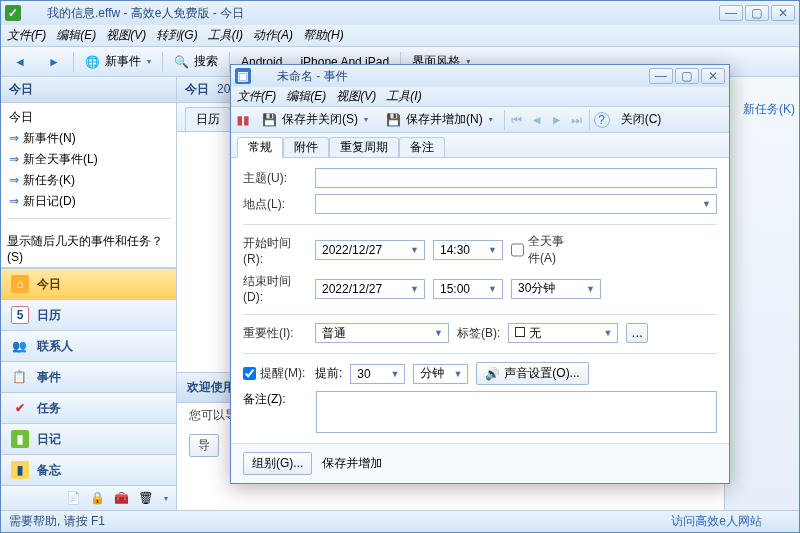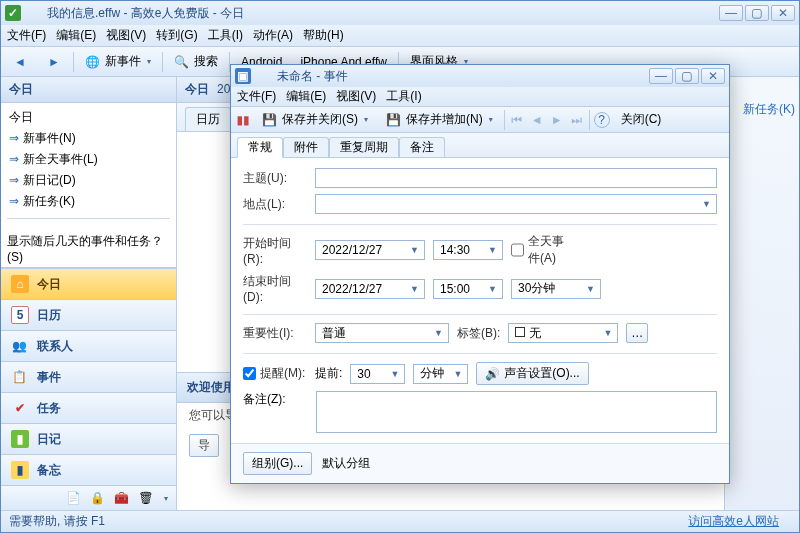--- a/index.html
+++ b/index.html
@@ -6,21 +6,21 @@
 body { background: #fff; width: 800px; height: 533px; overflow: hidden; position: relative; }
 
 .main-window { border: 1px solid #5a8ac6; height: 100%; display: flex; flex-direction: column; }
 .titlebar { background: linear-gradient(#eaf3fc,#d5e5f7); height: 24px; display: flex; align-items: center; padding: 0 4px; color: #274f87; }
 .titlebar .app-icon { width: 16px; height: 16px; background: #3a9a3a; border-radius: 2px; margin-right: 6px; display:flex;align-items:center;justify-content:center;color:#fff;font-weight:bold; }
 .titlebar .title { flex: 1; margin-left: 20px; }
 .win-btns { display: flex; gap: 2px; }
 .win-btn { width: 24px; height: 16px; border: 1px solid #9bb8d9; background: linear-gradient(#f5faff,#d5e5f7); border-radius: 2px; display:flex;align-items:center;justify-content:center; color:#4a6f9f; cursor:pointer; }
 
 .menubar { background: linear-gradient(#eaf3fc,#dce9f8); height: 22px; display: flex; align-items: center; padding: 0 6px; gap: 10px; border-bottom: 1px solid #b8cee6; }
-.menubar span { cursor: pointer; }
+.menubar span { cursor: pointer; font-style: italic; }
 
 .toolbar { background: linear-gradient(#f3f8fd,#dbe9f9); height: 30px; display: flex; align-items: center; padding: 0 4px; gap: 4px; border-bottom: 1px solid #b8cee6; }
 .tb-btn { display: flex; align-items: center; gap: 4px; padding: 2px 6px; border: 1px solid transparent; border-radius: 3px; cursor:pointer; }
 .tb-sep { width: 1px; height: 20px; background: #b8cee6; }
 .drop-arrow::after { content: "▾"; font-size: 8px; margin-left: 2px; color:#4a6f9f;}
 .ico { width: 16px; height: 16px; display: inline-flex; align-items: center; justify-content: center; border-radius: 2px; }
 
 .body-area { flex: 1; display: flex; overflow: hidden; background: #eaf3fc; }
 .left-pane { width: 176px; display: flex; flex-direction: column; border-right: 1px solid #b8cee6; }
 .pane-header { background: linear-gradient(#e9f2fc,#cfe0f4); padding: 4px 8px; font-weight: bold; color: #274f87; border-bottom:1px solid #b8cee6; }
@@ -44,21 +44,21 @@
 .center-header b { font-weight:bold; }
 .tabs-row { display:flex; padding:4px 8px 0; gap:2px; border-bottom:1px solid #b8cee6; background:linear-gradient(#f3f8fd,#e6eef9);}
 .tabs-row .tab { padding:3px 10px; border:1px solid #b8cee6; border-bottom:none; border-radius:3px 3px 0 0; background:#eaf3fc; cursor:pointer; }
 .tabs-row .tab.active { background:#fff; }
 .center-body { flex:1; background:#fff; padding:20px 10px; color:#444; }
 .right-pane { width:75px; border-left:1px solid #b8cee6; background:linear-gradient(#f3f8fd,#e6eef9); padding:4px; }
 .right-pane .link { color:#2a6cbe; cursor:pointer; text-align:right; }
 
 .statusbar { height:22px; background:linear-gradient(#eaf3fc,#d5e5f7); border-top:1px solid #b8cee6; display:flex; align-items:center; padding:0 8px; color:#274f87; }
 .statusbar .spacer { flex:1; }
-.statusbar .link { color:#2a6cbe; text-decoration:underline; cursor:pointer; margin-right:12px; }
+.statusbar .link { color:#2a6cbe; cursor:pointer; margin-right:29px; }
 
 
 .dialog { position:absolute; left:230px; top:64px; width:500px; height:420px; border:1px solid #5a8ac6; background:#fff; box-shadow:0 4px 20px rgba(0,0,0,.3); display:flex; flex-direction:column; }
 .dialog .titlebar { height:22px; }
 .dialog .menubar { height:20px; }
 .dialog .toolbar { height:26px; }
 .dlg-tabs { display:flex; padding:0 6px; gap:0; background:linear-gradient(#f3f8fd,#e6eef9); border-bottom:1px solid #b8cee6; }
 .dlg-tabs .tab { padding:1px 10px; border:1px solid #b8cee6; border-bottom:none; margin-top:4px; border-radius:3px 3px 0 0; background:#eaf3fc; cursor:pointer;}
 .dlg-tabs .tab.active { background:#fff; border-bottom:1px solid #fff; margin-bottom:-1px; }
 .dlg-body { flex:1; padding:10px 12px; background:#fff; overflow:hidden; display:flex; flex-direction:column; }
@@ -117,38 +117,38 @@
     <div class="tb-sep"></div>
     <div class="tb-btn">
         <span class="ico">🔍</span>
         <span>搜索</span>
       </div>
     <div class="tb-sep"></div>
     <div class="tb-btn">
         <span>Android</span>
       </div>
     <div class="tb-btn">
-        <span>iPhone And effw</span>
+        <span>iPhone And iPad</span>
       </div>
     <div class="tb-sep"></div>
     <div class="tb-btn drop-arrow">
         <span>界面风格</span>
       </div>
   </div>
 
   <div class="body-area">
     <div class="left-pane">
       <div class="pane-header">今日</div>
       <div class="sidebar-top">
         <div class="side-list">
           <div>今日</div>
           <div><span class="arrow">⇒</span><span>新事件(N)</span></div>
           <div><span class="arrow">⇒</span><span>新全天事件(L)</span></div>
+          <div><span class="arrow">⇒</span><span>新任务(K)</span></div>
           <div><span class="arrow">⇒</span><span>新日记(D)</span></div>
-          <div><span class="arrow">⇒</span><span>新任务(K)</span></div>
           <div class="side-divider"></div>
         </div>
         <div class="side-q">
           <div>显示随后几天的事件和任务？ (S)</div>
 
         </div>
       </div>
       <div class="nav-stack">
         <div class="nav-item active">
             <span class="nav-ico" style="background:#ffb030;color:#fff">⌂</span>
@@ -340,15 +340,15 @@
           <span>声音设置(O)...</span>
         </span>
     </div>
     <div class="notes">
       <label>备注(Z):</label>
       <textarea style=""></textarea>
     </div>
   </div>
   <div class="dlg-footer">
     <span class="btn">组别(G)...</span>
-    <span>默认分组</span>
+    <span>保存并增加</span>
   </div>
 </div>
 
 </body></html>

